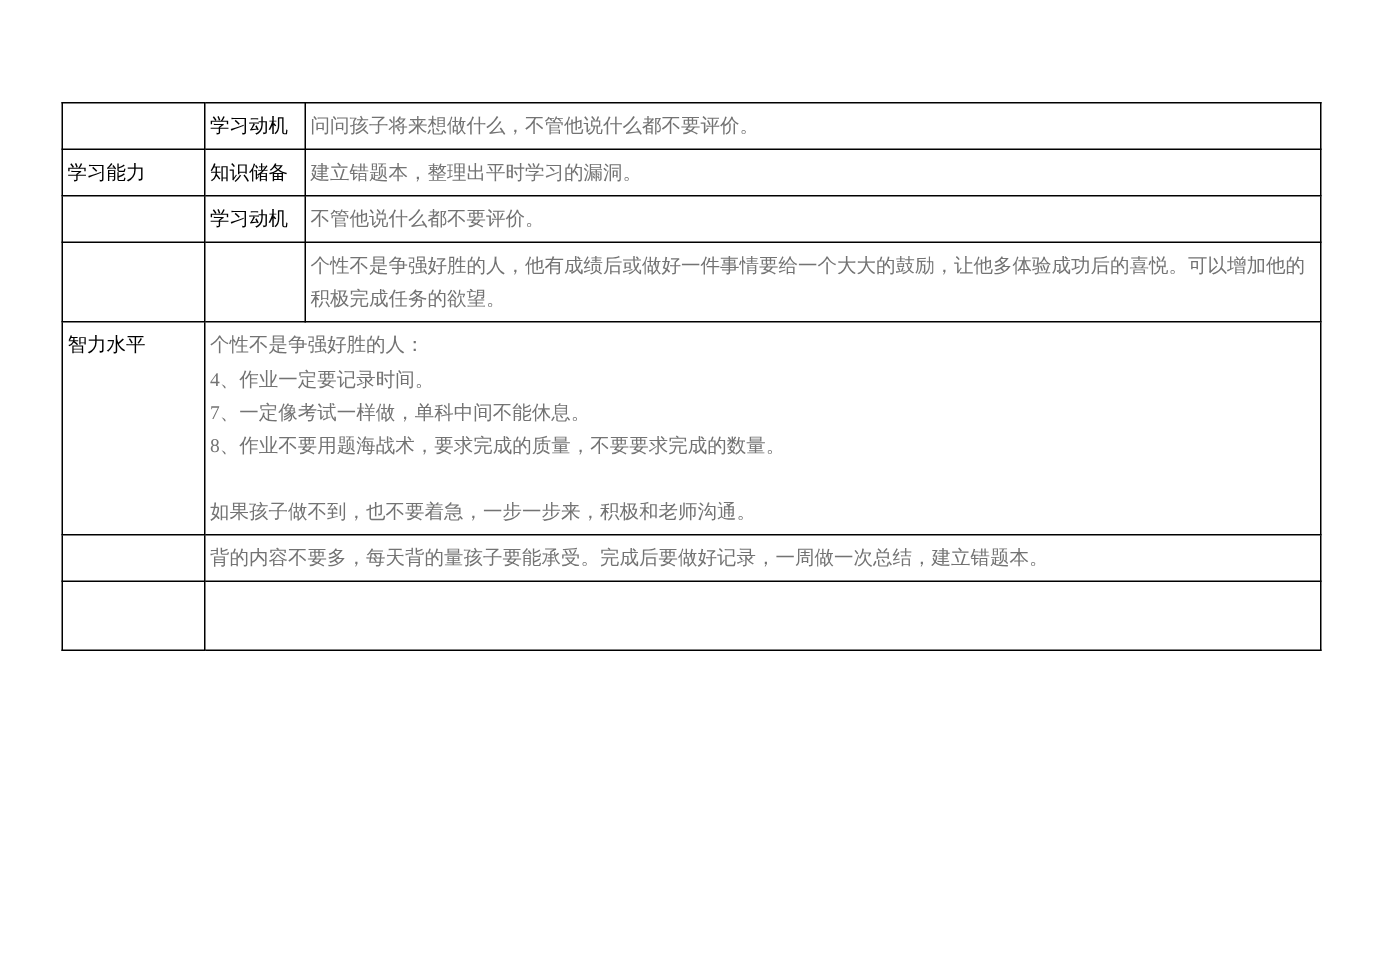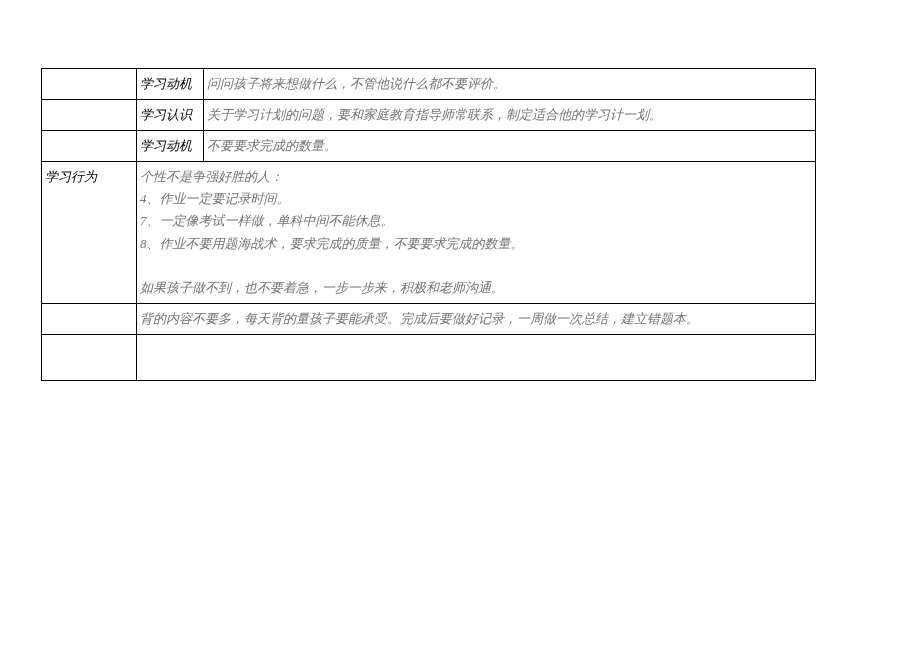--- a/index.html
+++ b/index.html
@@ -14,24 +14,23 @@
       color: #000;
       padding: 0;
     }
     .page {
       width: 920px;
       height: 651px;
       position: relative;
     }
     table {
       border-collapse: collapse;
-      width: 775px;
+      width: 840px;
       margin-left: 41px;
       margin-top: 68px;
-      font-style: italic;
     }
     td {
       border: 1px solid #000;
       padding: 4px 3px;
       vertical-align: top;
       line-height: 1.7;
     }
     .col1 {
       width: 95px;
     }
@@ -50,31 +49,36 @@
 <div class="page">
 
   <table>
     <tbody>
         <tr>
       <td class="col1"></td>
       <td class="col2">学习动机</td>
       <td class="col3 red">问问孩子将来想做什么，不管他说什么都不要评价。</td>
     </tr>
     <tr>
-      <td class="col1"></td>
-      <td class="col2">学习认识</td>
-      <td class="col3 red">关于学习计划的问题，要和家庭教育指导师常联系，制定适合他的学习计一划。</td>
+      <td class="col1">学习能力</td>
+      <td class="col2">知识储备</td>
+      <td class="col3 red">建立错题本，整理出平时学习的漏洞。</td>
     </tr>
     <tr>
       <td class="col1"></td>
       <td class="col2">学习动机</td>
-      <td class="col3 red">不要要求完成的数量。</td>
+      <td class="col3 red">不管他说什么都不要评价。</td>
     </tr>
     <tr>
-      <td class="col1">学习行为</td>
+      <td class="col1"></td>
+      <td class="col2"></td>
+      <td class="col3 red">个性不是争强好胜的人，他有成绩后或做好一件事情要给一个大大的鼓励，让他多体验成功后的喜悦。可以增加他的积极完成任务的欲望。</td>
+    </tr>
+    <tr>
+      <td class="col1">智力水平</td>
       <td class="col3 red" colspan="2">
         <div>个性不是争强好胜的人：</div>
         <div>4、作业一定要记录时间。</div>
         <div>7、一定像考试一样做，单科中间不能休息。</div>
         <div>8、作业不要用题海战术，要求完成的质量，不要要求完成的数量。</div>
         <div>&nbsp;</div>
         <div>如果孩子做不到，也不要着急，一步一步来，积极和老师沟通。</div>
       </td>
     </tr>
     <tr>

